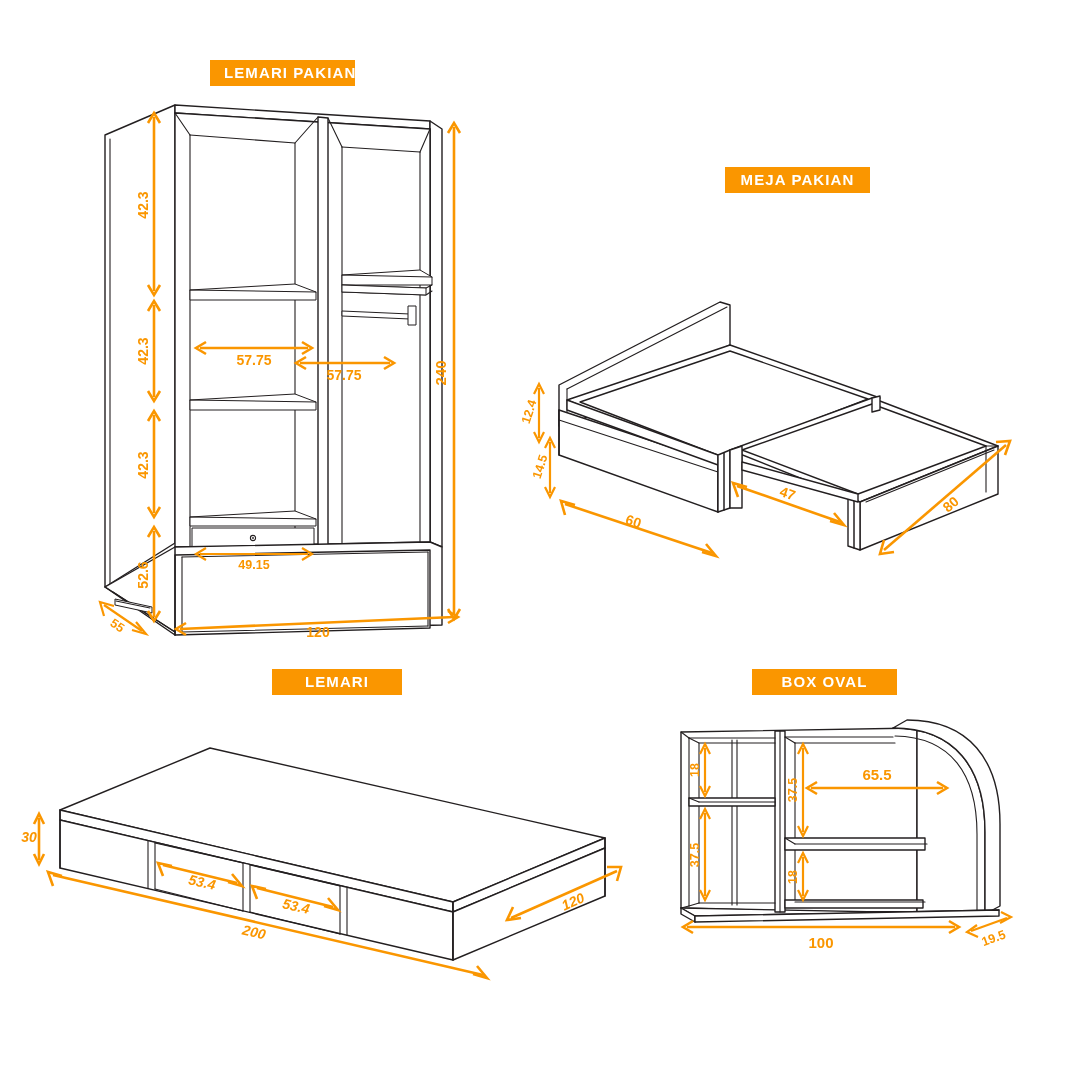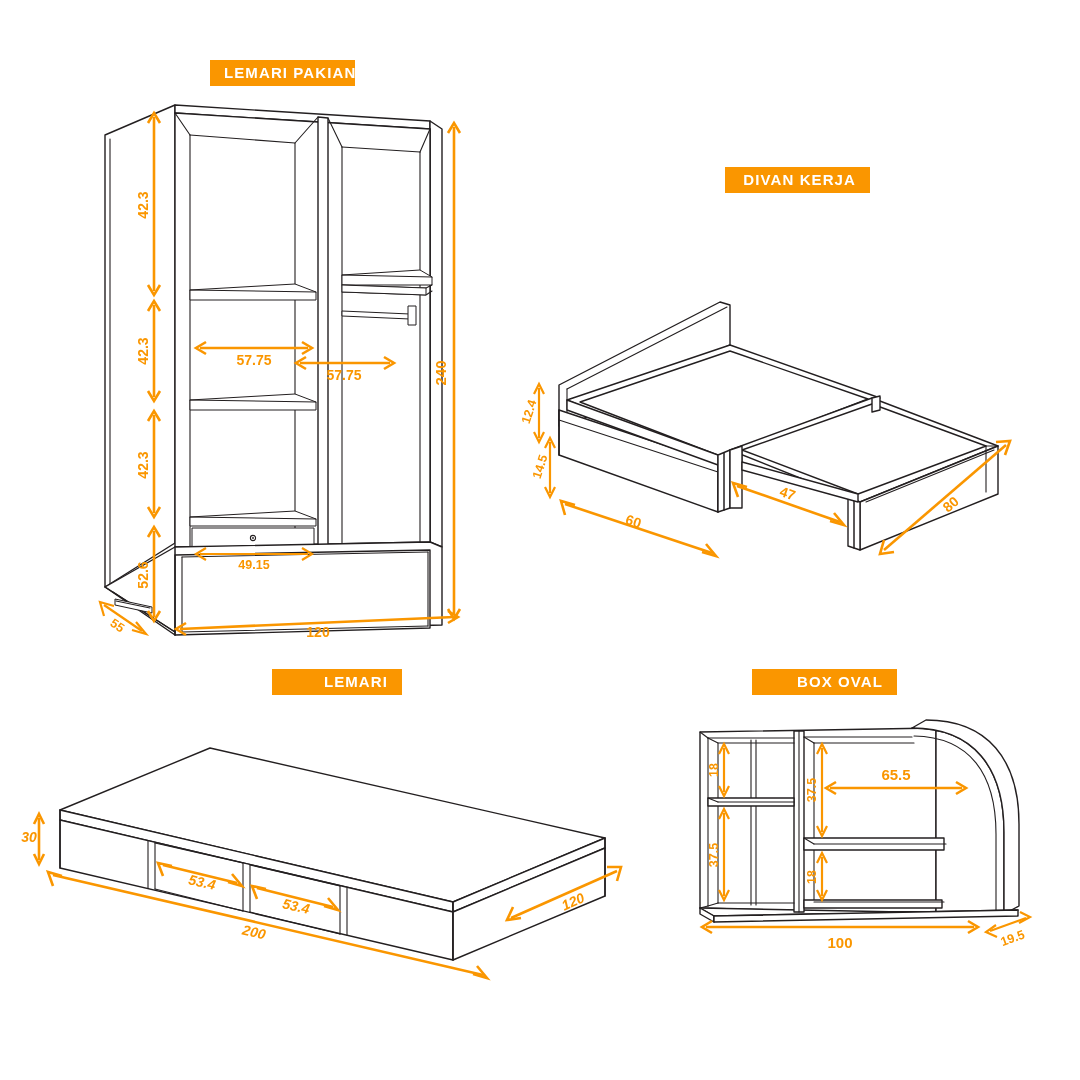--- a/index.html
+++ b/index.html
@@ -19,21 +19,21 @@
     overflow: hidden;
   }
   .badge {
     position: absolute;
     background: #FA9600;
     color: #ffffff;
     font-family: "Liberation Sans", sans-serif;
     font-weight: bold;
     font-size: 15px;
     letter-spacing: 1.1px;
-    text-align: right;
+    text-align: center;
     line-height: 26px;
     height: 26px;
     white-space: nowrap;
     box-sizing: border-box;
     padding: 0 14px;
   }
   .fig {
     position: absolute;
   }
   svg { display: block; overflow: visible; }
@@ -191,21 +191,21 @@
 
       <g>
         <path class="dim" d="M100,49 L374,37"></path>
         <path class="dim" d="M106,43 L96,49 L106,55"></path>
         <path class="dim" d="M368,31 L378,37 L368,43"></path>
         <text class="dimtxt" x="238" y="57" text-anchor="middle">120</text>
       </g>
     </svg>
   </div>
 
-  <div class="badge" style="left:725px; top:167px; width:145px;">DIVAN KERJA</div>
+  <div class="badge" style="left:725px; top:167px; width:145px;">MEJA PAKIAN</div>
 
   <div class="fig" style="left:520px; top:250px; width:500px; height:310px;">
     <svg width="500" height="310" viewBox="0 0 500 310" aria-hidden="true">
 
       <path class="fillw" d="M39,135 L200,52 L210,55 L210,95 L47,177 L39,176 Z"></path>
       <path class="ln-t" d="M47,139 L207,57"></path>
       <path class="ln-t" d="M47,139 L47,177"></path>
 
       <path class="fillw" d="M47,150 L210,95 L360,148 L198,213 Z"></path>
 
@@ -338,21 +338,21 @@
         <path class="dim" d="M602,141 L496,188"></path>
         <path class="dim" d="M592,137 L606,137 L602,151"></path>
         <path class="dim" d="M506,188 L492,190 L498,177"></path>
         <text class="dimtxt" x="560" y="176" transform="rotate(-24 560,176)" text-anchor="middle">120</text>
       </g>
     </svg>
   </div>
 
   <div class="badge" style="left:752px; top:669px; width:145px;">BOX OVAL</div>
 
-  <div class="fig" style="left:674px; top:710px; width:380px; height:250px;">
+  <div class="fig" style="left:655px; top:710px; width:380px; height:250px;">
     <svg width="380" height="250" viewBox="0 0 380 250" aria-hidden="true">
 
       <path class="fillw" d="M26,22 L262,18 L262,204 L26,198 Z"></path>
 
       <path class="fillw" d="M238,18 C300,18 330,58 330,122 L330,204 L262,204 L262,18 Z"></path>
 
       <path class="fillw" d="M238,18 L252,10 C314,10 345,50 345,114 L345,196 L330,204 L330,122
                               C330,58 300,18 238,18 Z"></path>
 
       <path class="ln-t" d="M240,26 C296,27 322,64 322,124 L322,200"></path>

